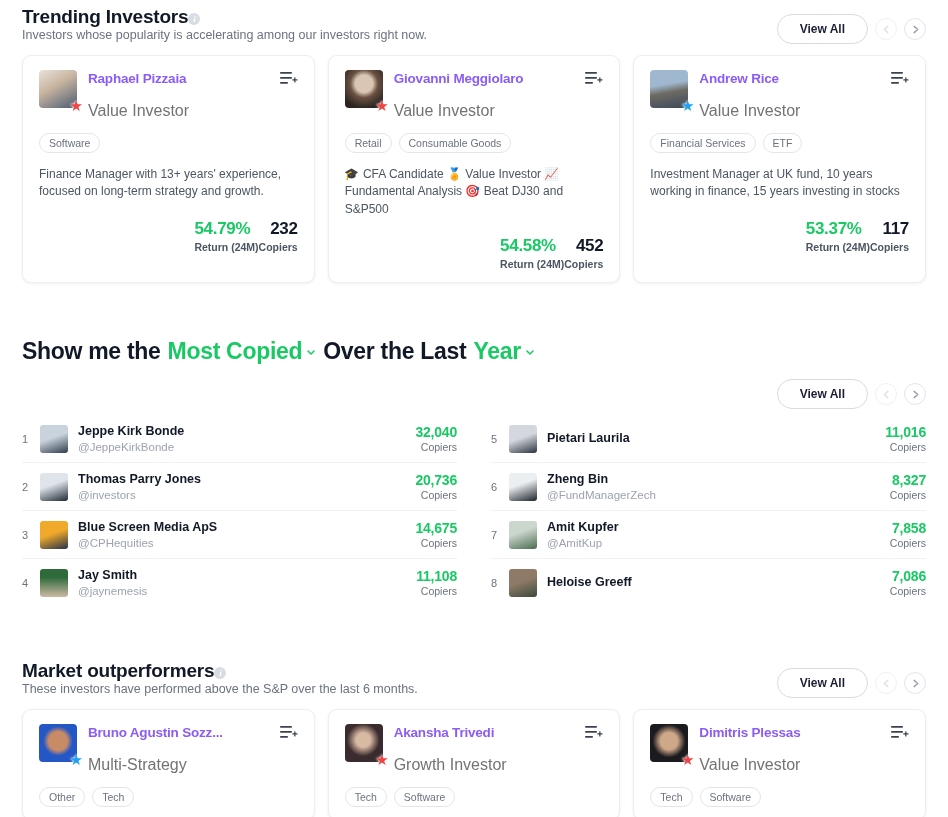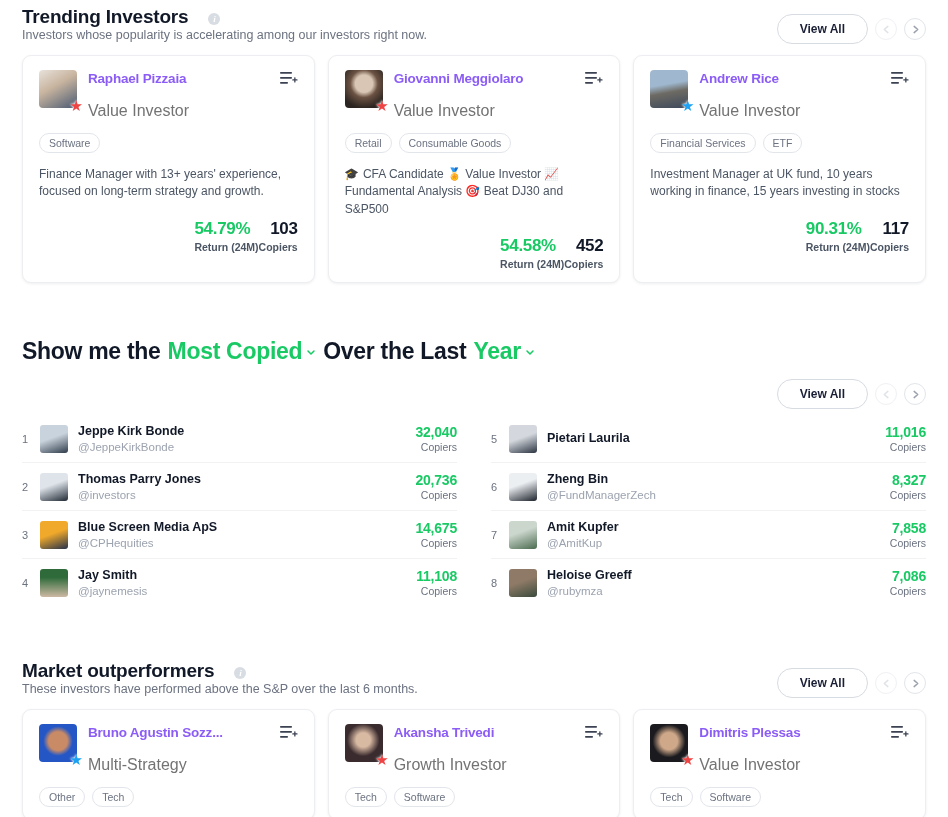--- a/index.html
+++ b/index.html
@@ -7,21 +7,21 @@
     width: 948px; height: 817px;
     background: #ffffff;
     font-family: "Liberation Sans", sans-serif;
     color: #1a1f36;
     overflow: hidden;
   }
   .page { position: relative; width: 948px; height: 817px; padding: 0 22px; }
 
   
   .sec-head { position: relative; padding-top: 6px; }
-  .sec-title-row { display: flex; align-items: center; gap: 20px; }
+  .sec-title-row { display: flex; align-items: center; gap: 0; }
   .sec-title { font-size: 19px; font-weight: bold; letter-spacing: -0.2px; color: #111827; }
   .info-icon {
     width: 12px; height: 12px; border-radius: 50%;
     background: #d8dce3; color: #ffffff;
     font-size: 9px; line-height: 12px; text-align: center;
     font-family: "Liberation Serif", serif; font-style: italic; font-weight: bold;
     display: inline-block; margin-top: 3px;
   }
   .sec-sub { font-size: 12.5px; color: #6b7280; margin-top: 0; }
 
@@ -173,21 +173,21 @@
       <div class="tags">
         <span class="tag">Software</span>
       </div>
       <div class="inv-bio">Finance Manager with 13+ years' experience, focused on long-term strategy and growth.</div>
       <div class="inv-foot">
         <div>
           <div class="stat-val">54.79%</div>
           <div class="stat-lbl">Return (24M)</div>
         </div>
         <div class="stat-right">
-          <div class="stat-val dark">103</div>
+          <div class="stat-val dark">232</div>
           <div class="stat-lbl">Copiers</div>
         </div>
       </div>
     </div>
 
     <div class="inv-card">
       <div class="add-icon">
         <svg viewBox="0 0 18 14" width="18" height="14">
           <rect x="0" y="1" width="12" height="1.7" rx="0.8" fill="#3b4252"></rect>
           <rect x="0" y="6" width="12" height="1.7" rx="0.8" fill="#3b4252"></rect>
@@ -243,21 +243,21 @@
           <div class="inv-role">Value Investor</div>
         </div>
       </div>
       <div class="tags">
         <span class="tag">Financial Services</span>
         <span class="tag">ETF</span>
       </div>
       <div class="inv-bio">Investment Manager at UK fund, 10 years working in finance, 15 years investing in stocks</div>
       <div class="inv-foot">
         <div>
-          <div class="stat-val">90.31%</div>
+          <div class="stat-val">53.37%</div>
           <div class="stat-lbl">Return (24M)</div>
         </div>
         <div class="stat-right">
           <div class="stat-val dark">117</div>
           <div class="stat-lbl">Copiers</div>
         </div>
       </div>
     </div>
   </div>
 
@@ -380,21 +380,20 @@
           <div class="rank-right">
             <div class="rank-count">7,858</div>
             <div class="rank-cop">Copiers</div>
           </div>
         </div>
         <div class="rank-row">
           <span class="rank-num">8</span>
           <div class="rank-av" style="background:linear-gradient(160deg,#8e7a66 0 45%,#3a4a3c 100%)"></div>
           <div class="rank-ident">
             <div class="rank-name">Heloise Greeff</div>
-            <div class="rank-handle">@rubymza</div>
           </div>
           <div class="rank-right">
             <div class="rank-count">7,086</div>
             <div class="rank-cop">Copiers</div>
           </div>
         </div>
       </div>
     </div>
   </div>
 

